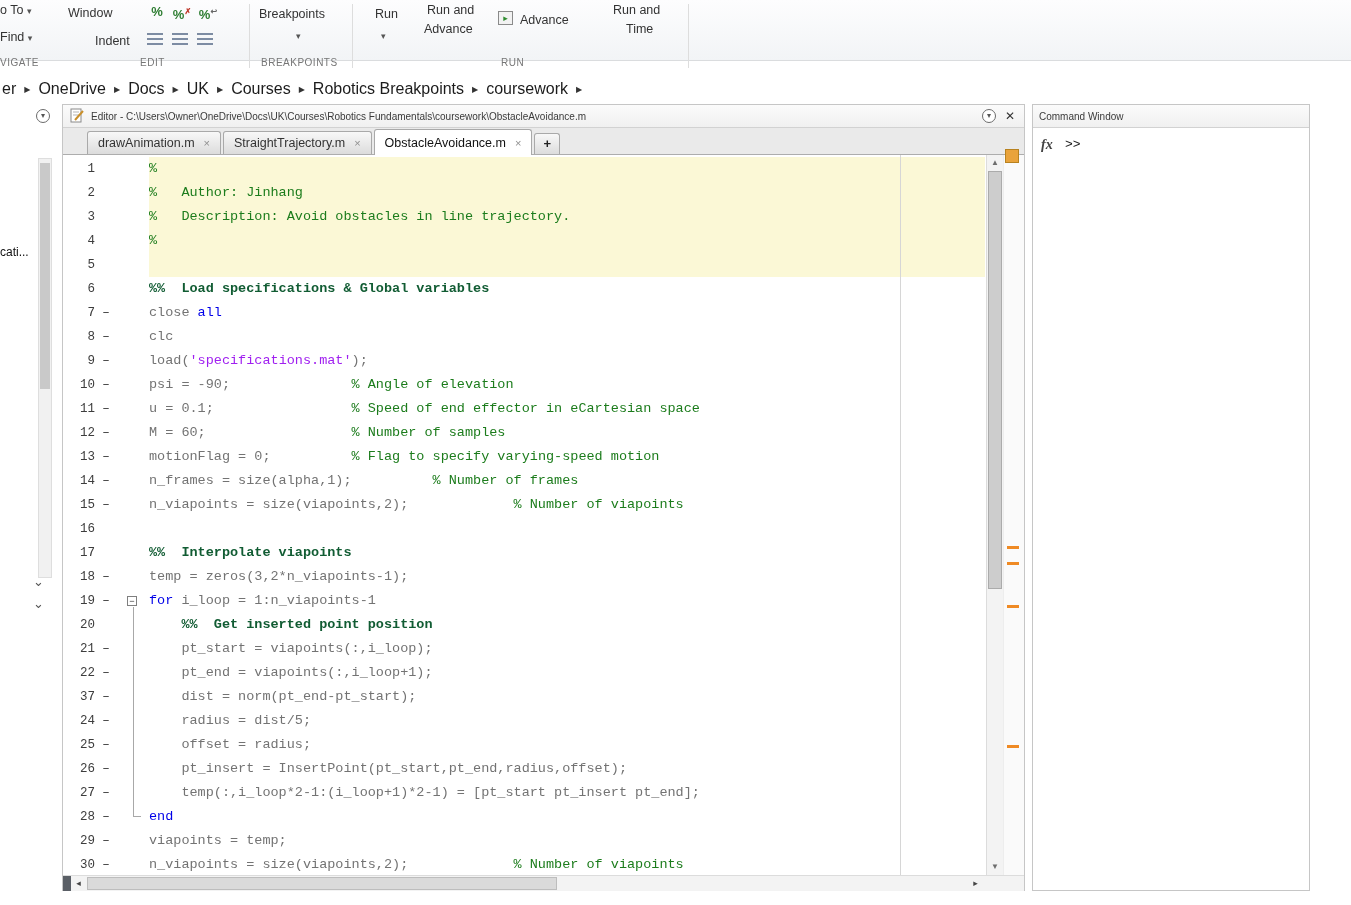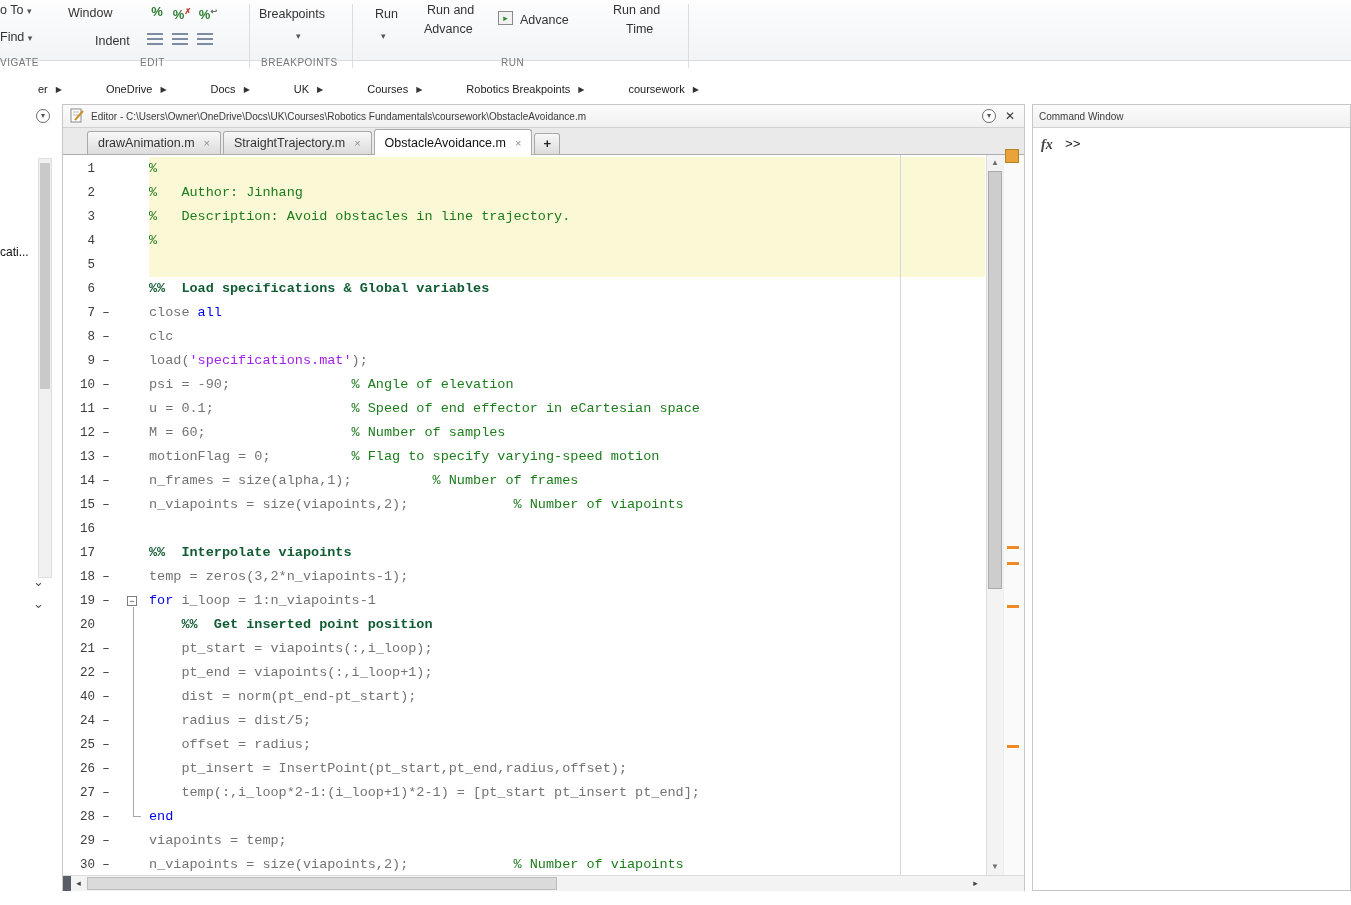--- a/index.html
+++ b/index.html
@@ -17,41 +17,41 @@
               font-size:13px; font-weight:bold; color:#2e7d32; border-radius:2px; }
   .icon-btn .mini { font-size:8px; font-weight:bold; vertical-align:super; }
   .bars { position:absolute; width:16px; height:12px;
           background:repeating-linear-gradient(to bottom,#7d8ca3 0 2px,transparent 2px 5px); }
   .adv-icon { position:absolute; width:15px; height:14px; border:1px solid #8a8a8a; background:#f2f2f2;
               color:#2e8b2e; font-size:9px; line-height:12px; text-align:center; }
 
   
   .crumbbar { position:absolute; left:0; top:76px; width:1351px; height:26px; background:#fff;
               display:flex; align-items:center; padding-left:2px; }
-  .crumb { font-size:11px; color:#1c1c1c; cursor:default;margin-left:36px; }
+  .crumb { font-size:16px; color:#1c1c1c; cursor:default; }
   .crumb-sep { font-size:8px; color:#333; margin:0 8px; }
 
   
   .left-strip { position:absolute; left:0; top:104px; width:60px; height:788px; background:#fff; }
   .circle-caret { position:absolute; width:14px; height:14px; border:1px solid #6b6b6b; border-radius:50%;
                   font-size:8px; color:#555; text-align:center; line-height:12px; background:#fff; }
   .mini-scroll { position:absolute; left:38px; top:54px; width:14px; height:420px; background:#f1f1f1; border:1px solid #dedede; }
   .mini-thumb  { position:absolute; left:1px; top:4px; width:10px; height:226px; background:#c9c9c9; }
   .mini-chevron { position:absolute; font-size:13px; color:#555; }
   .strip-label { position:absolute; left:0; top:141px; font-size:12px; color:#111; }
 
   
   .panel { position:absolute; top:104px; background:#fff; border:1px solid #c6c6c6; }
   .panel-header { height:23px; background:linear-gradient(#fbfbfb,#f0f0f0); border-bottom:1px solid #d2d2d2;
                   display:flex; align-items:center; gap:6px; padding:0 6px; }
   .panel-title { flex:1; font-size:10px; color:#3a3a3a; white-space:nowrap; overflow:hidden; }
   .hdr-x { font-size:12px; color:#333; width:16px; text-align:center; cursor:default; }
 
   .editor-panel { left:62px; width:963px; height:787px; }
-  .cmd-panel { left:1032px; width:319px; height:787px; }
+  .cmd-panel { left:1032px; width:278px; height:787px; }
 
   
   .tabstrip { position:relative; height:27px; background:#eaeaea; border-bottom:1px solid #adadad;
               display:flex; align-items:flex-end; padding-left:24px; }
   .tab { height:23px; display:flex; align-items:center; gap:9px; padding:0 10px;
          border:1px solid #a9a9a9; border-bottom:none; border-radius:3px 3px 0 0;
          background:linear-gradient(#f8f8f8,#dcdcdc); margin-right:2px; font-size:12.5px; color:#333; }
   .tab.active { background:#fff; height:26px; margin-bottom:-1px; color:#111; z-index:2; }
   .tab-x { font-size:11px; color:#8f8f8f; }
   .plus-tab { height:21px; width:26px; border:1px solid #a9a9a9; border-bottom:none; border-radius:3px 3px 0 0;
@@ -336,21 +336,21 @@
             <span class="fold"></span>
             <pre class="src"><span class="tk-x">    pt_start = viapoints(:,i_loop);</span></pre>
           </div>
           <div class="code-row">
             <span class="ln">22</span>
             <span class="dash">–</span>
             <span class="fold"></span>
             <pre class="src"><span class="tk-x">    pt_end = viapoints(:,i_loop+1);</span></pre>
           </div>
           <div class="code-row">
-            <span class="ln">40</span>
+            <span class="ln">37</span>
             <span class="dash">–</span>
             <span class="fold"></span>
             <pre class="src"><span class="tk-x">    dist = norm(pt_end-pt_start);</span></pre>
           </div>
           <div class="code-row">
             <span class="ln">24</span>
             <span class="dash">–</span>
             <span class="fold"></span>
             <pre class="src"><span class="tk-x">    radius = dist/5;</span></pre>
           </div>

